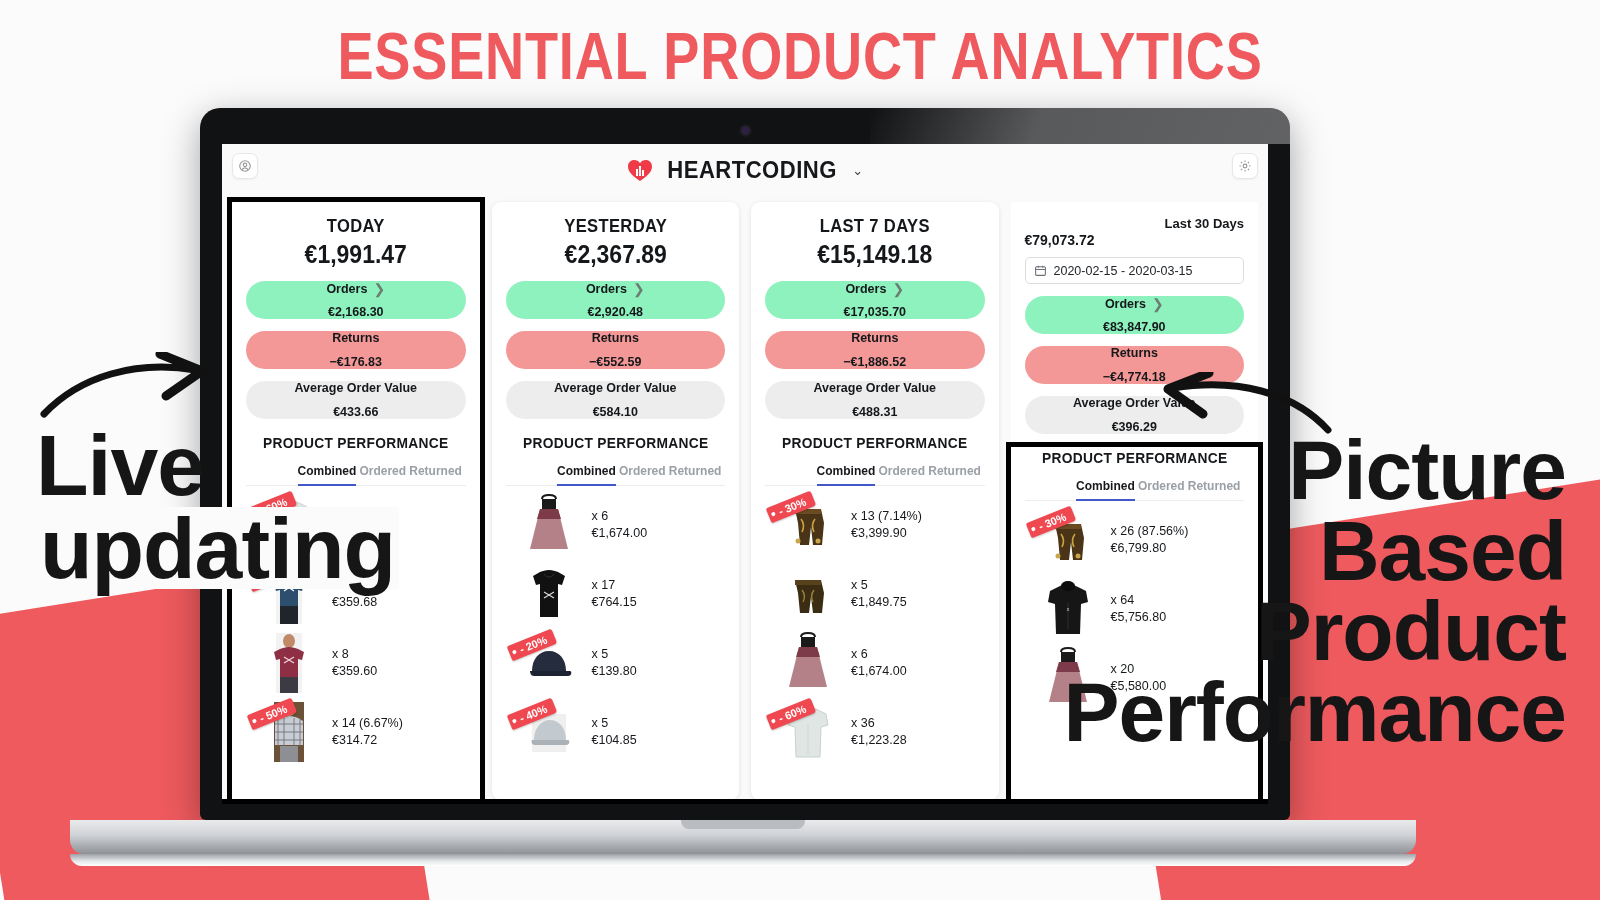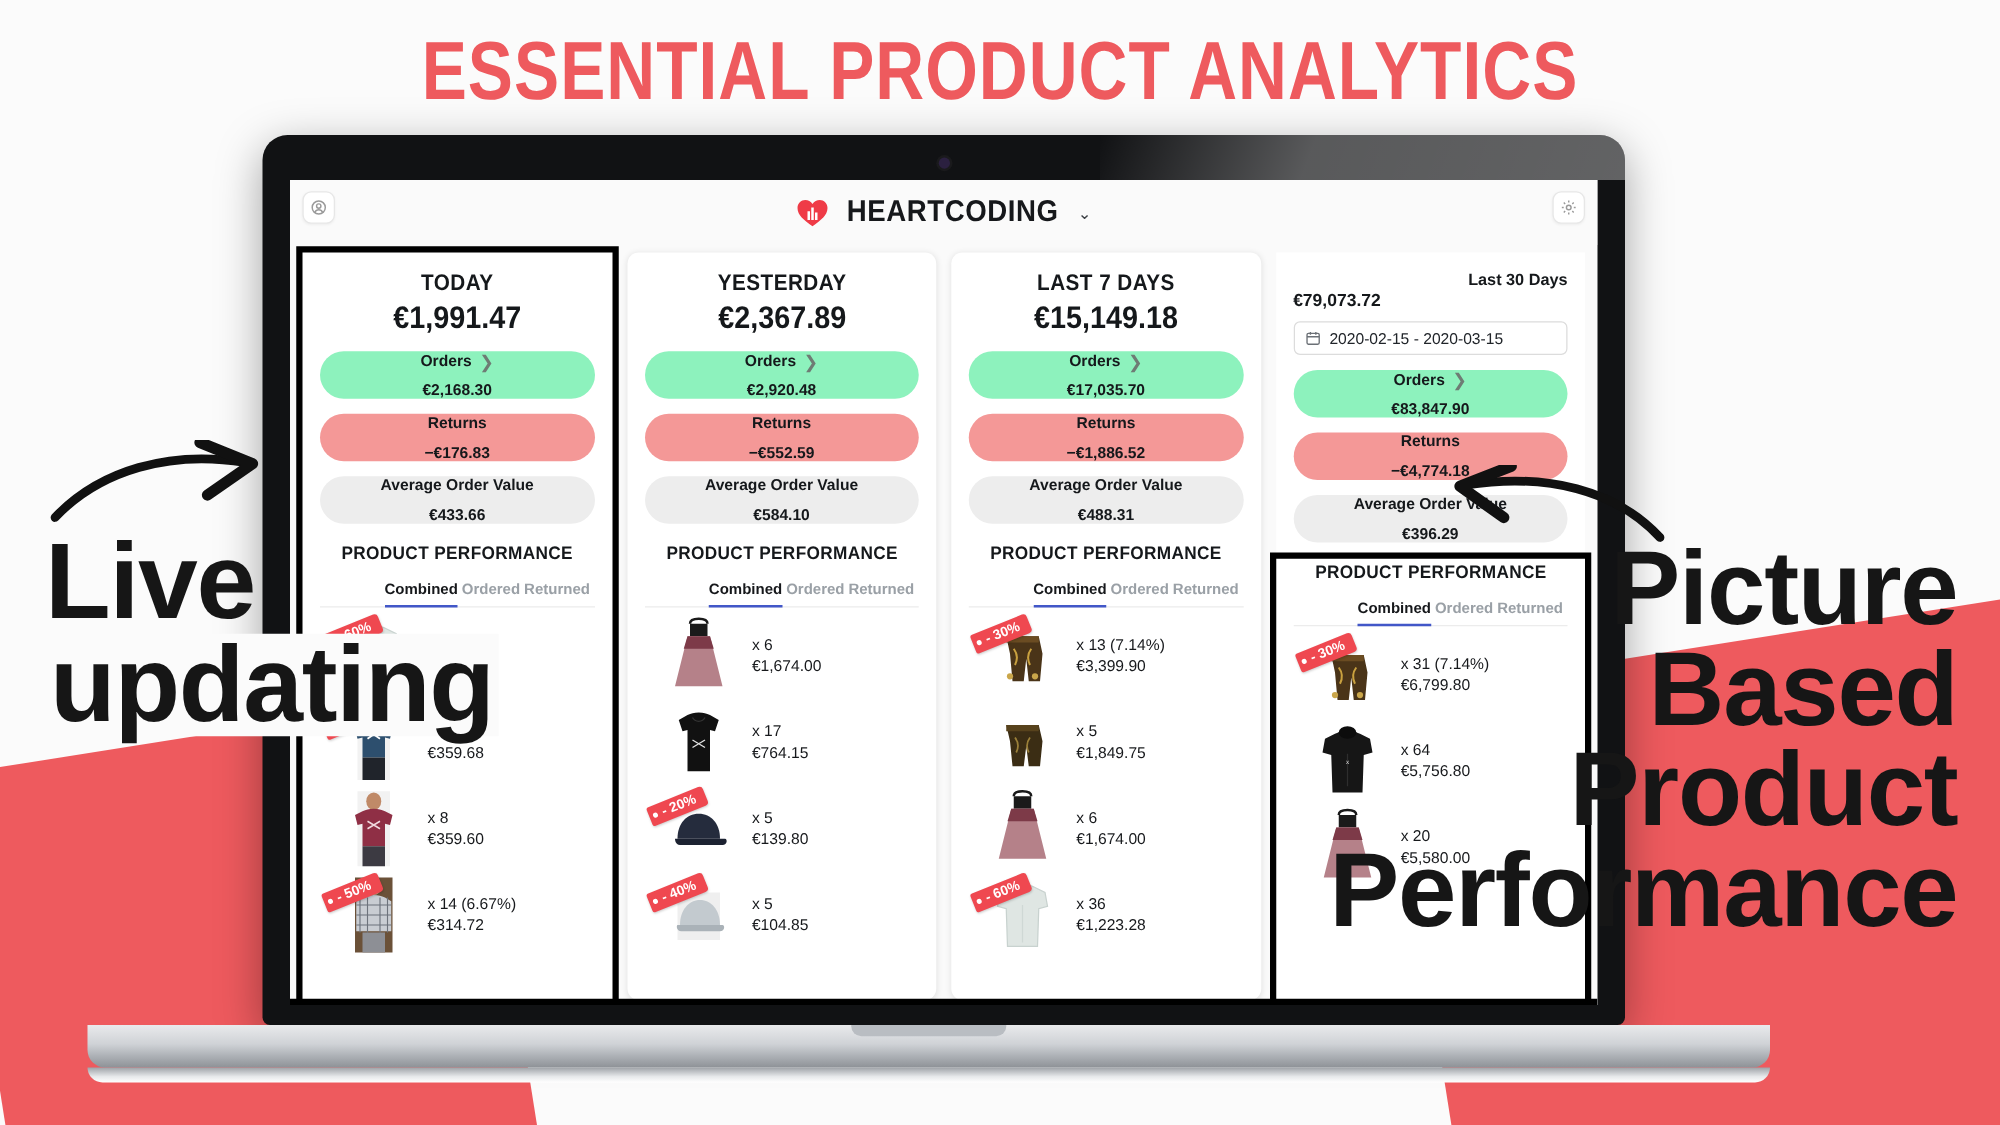--- a/index.html
+++ b/index.html
@@ -47,21 +47,21 @@
 
   
   .laptop {
     position: absolute;
     left: 198px; top: 108px;
     width: 1090px; height: 720px;
     z-index: 3;
   }
   .lid {
     position: absolute;
-    left: 12px; top: 0;
+    left: 2px; top: 0;
     width: 1090px; height: 712px;
     background: #111214;
     border-radius: 20px 20px 6px 6px;
     box-shadow: 0 10px 36px rgba(0,0,0,.35);
     overflow: hidden;
   }
   .lid-sheen {
     position: absolute;
     right: 0; top: 0;
     width: 420px; height: 36px;
@@ -700,21 +700,21 @@
                     <span class="tag">- 30%</span>
                     <svg class="prod-img" viewBox="0 0 46 64">
                       <path d="M10 16h26l3 14-2 22h-9l-2-18-2 18h-9l-2-22z" fill="#4a3418"></path>
                       <path d="M10 16h26v5H10z" fill="#6b4c22"></path>
                       <path d="M16 26c3 4 3 9 1 13M30 26c-3 4-3 9-1 13" stroke="#c9a13f" stroke-width="1.6" fill="none"></path>
                       <circle cx="13" cy="48" r="2.5" fill="#caa64a"></circle>
                       <circle cx="33" cy="48" r="2.5" fill="#caa64a"></circle>
                     </svg>
                   </div>
                   <div class="prod-meta">
-                    <div class="prod-qty">x 31 (7.14%)</div>
+                    <div class="prod-qty">x 26 (87.56%)</div>
                     <div class="prod-val">€6,799.80</div>
                   </div>
                 </div>
                 <div class="prod-row">
                   <div class="prod-thumb-slot">
                     <svg class="prod-img" viewBox="0 0 46 64">
                       <path d="M23 7c-5 0-7 2-10 3L5 14l-2 11 7 2 1 30h24l1-30 7-2-2-11-8-4c-3-1-5-3-10-3z" fill="#161616"></path>
                       <ellipse cx="23" cy="9" rx="7" ry="5" fill="#0c0c0c"></ellipse>
                       <path d="M23 26v26" stroke="#2e2e2e" fill="none"></path>
                       <text x="23" y="34" font-size="5" fill="#d8d8d8" text-anchor="middle" font-family="sans-serif">x</text>

